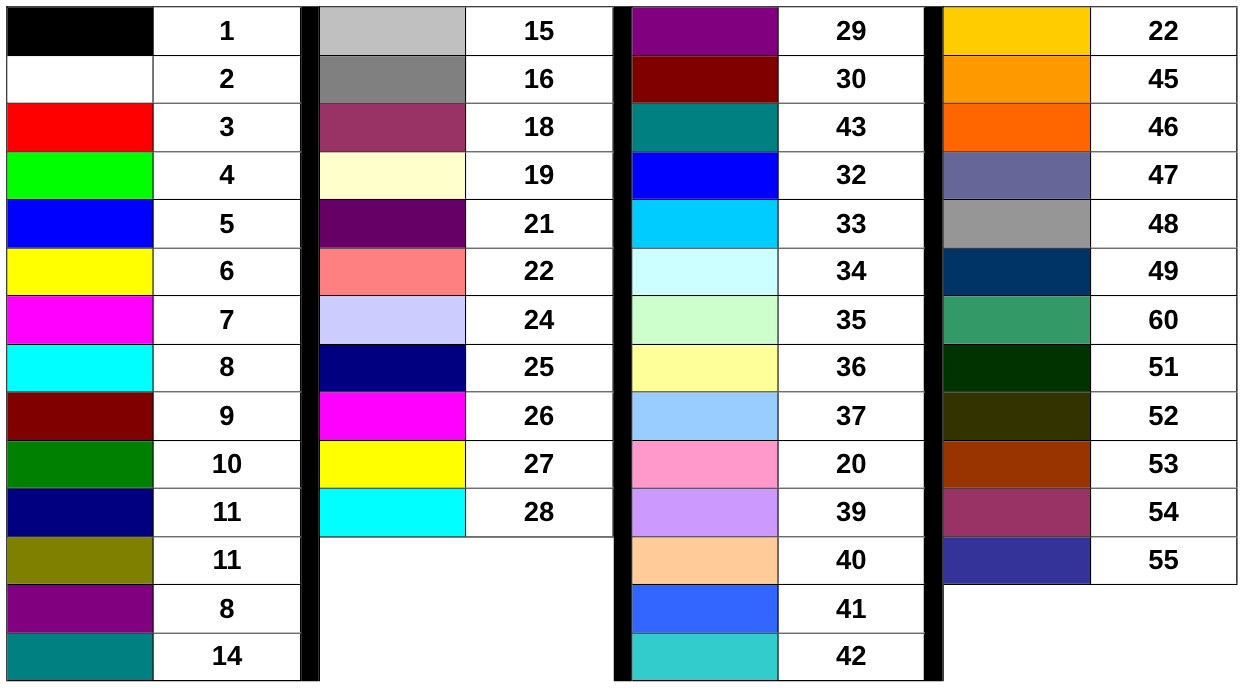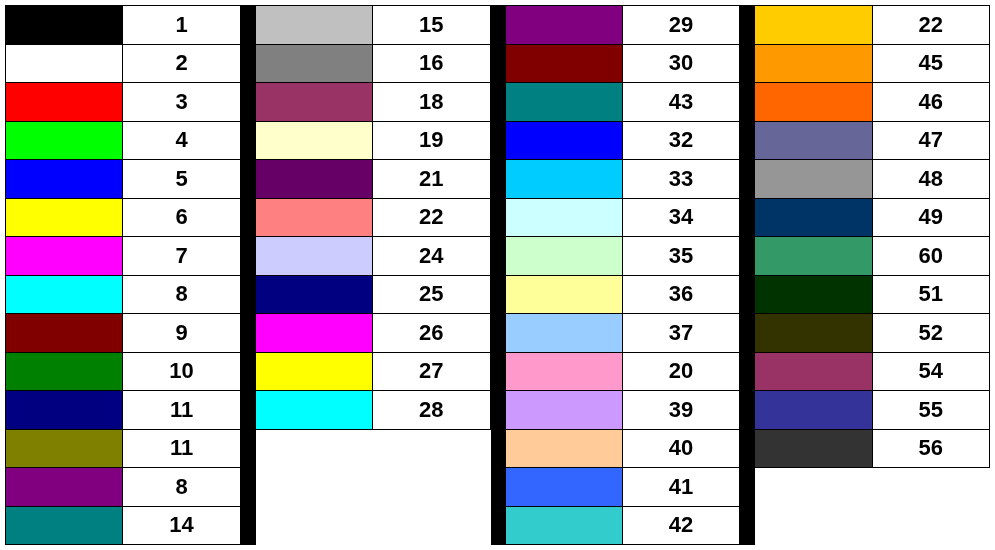--- a/index.html
+++ b/index.html
@@ -258,27 +258,27 @@
         </div>
       <div class="row">
           <div class="swatch" style="background:#003300"></div>
           <div class="idx">51</div>
         </div>
       <div class="row">
           <div class="swatch" style="background:#333300"></div>
           <div class="idx">52</div>
         </div>
       <div class="row">
+          <div class="swatch" style="background:#993300"></div>
+          <div class="idx">53</div>
+        </div>
+      <div class="row">
           <div class="swatch" style="background:#993366"></div>
           <div class="idx">54</div>
         </div>
       <div class="row">
           <div class="swatch" style="background:#333399"></div>
           <div class="idx">55</div>
         </div>
-      <div class="row">
-          <div class="swatch" style="background:#333333"></div>
-          <div class="idx">56</div>
-        </div>
     </div>
 
   </div>
 </div>
 
 </body></html>

